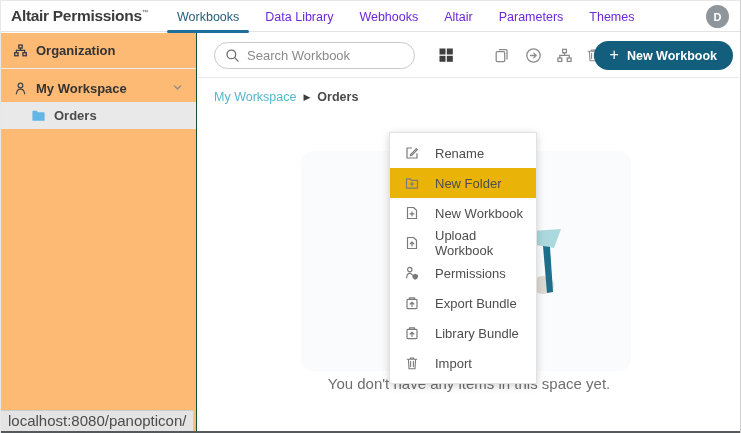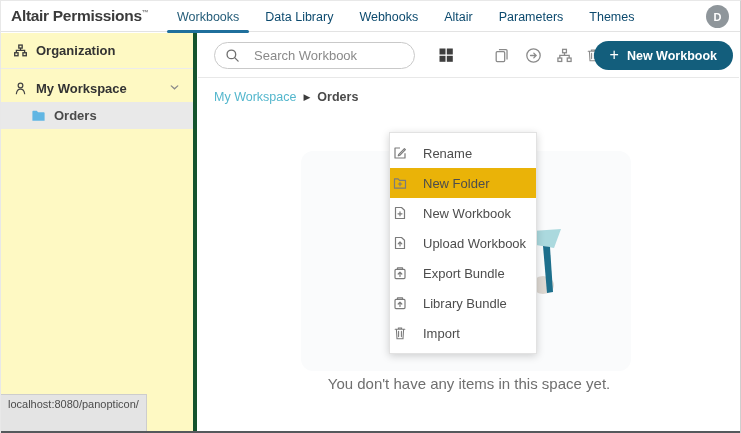--- a/index.html
+++ b/index.html
@@ -8,72 +8,72 @@
     font-family:"Liberation Sans", sans-serif;
     background:#ffffff; position:relative; overflow:hidden;
     border-left:1px solid #e8e8e8; border-top:1px solid #e8e8e8; border-right:1px solid #cfcfcf;
   }
   
   .navbar { position:absolute; top:0; left:0; right:0; height:31px; background:#fff;
             border-bottom:1px solid #e3e3e3; display:flex; align-items:center; z-index:20; }
   .logo { margin-left:10px; font-size:15.5px; font-weight:bold; color:#3b3b3b; letter-spacing:-0.3px; white-space:nowrap; }
   .logo sup { font-size:7px; color:#7a7a7a; font-weight:bold; }
   .tabs { display:flex; position:absolute; left:166px; top:0; height:31px; }
-  .tab { padding:0 10px; font-size:12.5px; color:#0c4a6e; display:flex; align-items:center;
+  .tab { padding:0 10px; font-size:12.5px; color:#6d28d9; display:flex; align-items:center;
          height:31px; position:relative; cursor:pointer; white-space:nowrap; margin-right:6px;}
   .tab.active { color:#255d79; }
   .tab.active::after { content:""; position:absolute; left:0; right:0; bottom:-1px; height:3px; background:#1f6f9c; border-radius:2px; }
   .avatar { position:absolute; right:11px; top:4px; width:23px; height:23px; border-radius:50%;
             background:#8f969b; color:#fff; font-size:11px; font-weight:bold;
             display:flex; align-items:center; justify-content:center; }
   
-  .sidebar { position:absolute; top:32px; left:0; width:196px; bottom:2px; background:#fef9c3;
-             border-right:4px solid #14532d; z-index:10; }
+  .sidebar { position:absolute; top:32px; left:0; width:196px; bottom:2px; background:#fdba74;
+             border-right:1px solid #14532d; z-index:10; }
   .side-row { display:flex; align-items:center; font-size:13px; font-weight:bold; color:#333; }
   .org-row { height:36px; padding-left:12px; border-bottom:1px solid #ececec; }
   .ws-row { height:28px; padding-left:12px; margin-top:5px; position:relative; }
   .ws-chevron { position:absolute; right:12px; top:7px; }
   .orders-row { height:27px; padding-left:30px; background:#e9e9e9; color:#4a4a4a; }
   .side-icon { margin-right:8px; display:inline-flex; }
   
   .toolbar { position:absolute; top:32px; left:197px; right:1px; height:45px; background:#fff;
              border-bottom:1px solid #e8e8e8; z-index:10; }
   .search-box { position:absolute; left:16px; top:9px; width:201px; height:27px;
                 border:1px solid #c9c9c9; border-radius:14px; display:flex; align-items:center; background:#fff; }
   .search-box svg { margin-left:10px; }
   .search-input { border:none; outline:none; background:transparent; font-size:13px; color:#7f1d1d;
-                  margin-left:14px; width:150px; font-family:"Liberation Sans", sans-serif; }
+                  margin-left:7px; width:150px; font-family:"Liberation Sans", sans-serif; }
   .search-input::placeholder { color:#8a8a8a; }
   .tool-icon { position:absolute; top:14px; cursor:pointer; }
   .btn-new { position:absolute; right:6px; top:8px; height:29px; border:none; border-radius:15px;
              background:#135e7c; color:#fff; font-size:12.5px; font-weight:bold; padding:0 16px;
              display:flex; align-items:center; cursor:pointer; font-family:"Liberation Sans", sans-serif; }
   .btn-new .plus { font-size:16px; font-weight:normal; margin-right:8px; margin-top:-1px; }
   
   .breadcrumb { position:absolute; top:89px; left:213px; font-size:12.5px; display:flex; align-items:center; z-index:10; }
   .crumb-link { color:#54b7cd; cursor:pointer; }
   .crumb-sep { color:#3c3c3c; font-size:9px; margin:0 7px; }
   .crumb-current { color:#4a4a4a; font-weight:bold; }
   
   .illus-bg { position:absolute; left:300px; top:150px; width:330px; height:220px;
               background:#fafbfc; border-radius:12px; z-index:1; }
   .illus { position:absolute; left:525px; top:220px; z-index:2; }
   .empty-text { position:absolute; top:374px; left:197px; right:0; text-align:center;
                 font-size:15px; color:#6f6f6f; z-index:3; }
   
   .menu { position:absolute; left:388px; top:131px; width:148px; background:#fff;
           border:1px solid #e2e2e2; box-shadow:0 2px 8px rgba(0,0,0,0.18); padding:5px 0; z-index:30; }
-  .menu-item { height:30px; display:flex; align-items:center; padding-left:2px;
+  .menu-item { height:30px; display:flex; align-items:center; padding-left:14px;
                font-size:13px; color:#4d4d4d; cursor:pointer; }
   .menu-item.highlight { background:#eab308; }
   .menu-item .mi { width:16px; height:16px; margin-right:15px; display:inline-flex; }
   
-  .statusbar { position:absolute; left:0; bottom:2px; height:37px; background:#e4e4e4;
+  .statusbar { position:absolute; left:0; bottom:2px; height:21px; background:#e4e4e4;
                border:1px solid #cdcdcd; border-left:none; border-bottom:none;
-               font-size:11px; color:#4c4c4c; line-height:19px; padding:0 7px; z-index:40; }
+               font-size:15px; color:#4c4c4c; line-height:19px; padding:0 7px; z-index:40; }
   .window-bottom { position:absolute; left:0; right:0; bottom:0; height:2px; background:#55595c; z-index:50; }
   svg { display:block; }
 </style>
 </head>
 <body>
 
 <div class="navbar">
   <div class="logo"><span>Altair Permissions</span><sup>™</sup></div>
   <div class="tabs">
     <div class="tab active">Workbooks</div>
@@ -217,20 +217,30 @@
     <span class="mi">
       <svg width="16" height="16" viewBox="0 0 16 16" fill="none" stroke="#7b7b7b" stroke-width="1.2" stroke-linejoin="round">
         <path d="M3.5 2.5h6l3 2.8v8.2h-9z"></path>
           <path d="M8 11V7M6.2 8.8L8 7l1.8 1.8" stroke-linecap="round"></path>
       </svg>
     </span>
     <span>Upload Workbook</span>
   </div>
   <div class="menu-item">
     <span class="mi">
+      <svg width="16" height="16" viewBox="0 0 16 16" fill="none" stroke="#7b7b7b" stroke-width="1.2" stroke-linecap="round">
+        <circle cx="5.8" cy="4.6" r="2.2"></circle>
+          <path d="M2.6 13c.2-3 1.5-4.6 3.2-4.6 1 0 1.8.5 2.4 1.3"></path>
+        <path d="M11.2 8.8l2.8 1.1v1.7c0 1.6-1.2 2.6-2.8 3.1-1.6-.5-2.8-1.5-2.8-3.1V9.9z" fill="#7b7b7b" stroke="none"></path>
+      </svg>
+    </span>
+    <span>Permissions</span>
+  </div>
+  <div class="menu-item">
+    <span class="mi">
       <svg width="16" height="16" viewBox="0 0 16 16" fill="none" stroke="#7b7b7b" stroke-width="1.2" stroke-linejoin="round">
         <rect x="3" y="4.4" width="10" height="9.2" rx="1"></rect>
           <path d="M5.5 4.4V2.8h5v1.6"></path>
         <path d="M8 11.4V7.2M6.2 9L8 7.2 9.8 9" stroke-linecap="round"></path>
       </svg>
     </span>
     <span>Export Bundle</span>
   </div>
   <div class="menu-item">
     <span class="mi">

